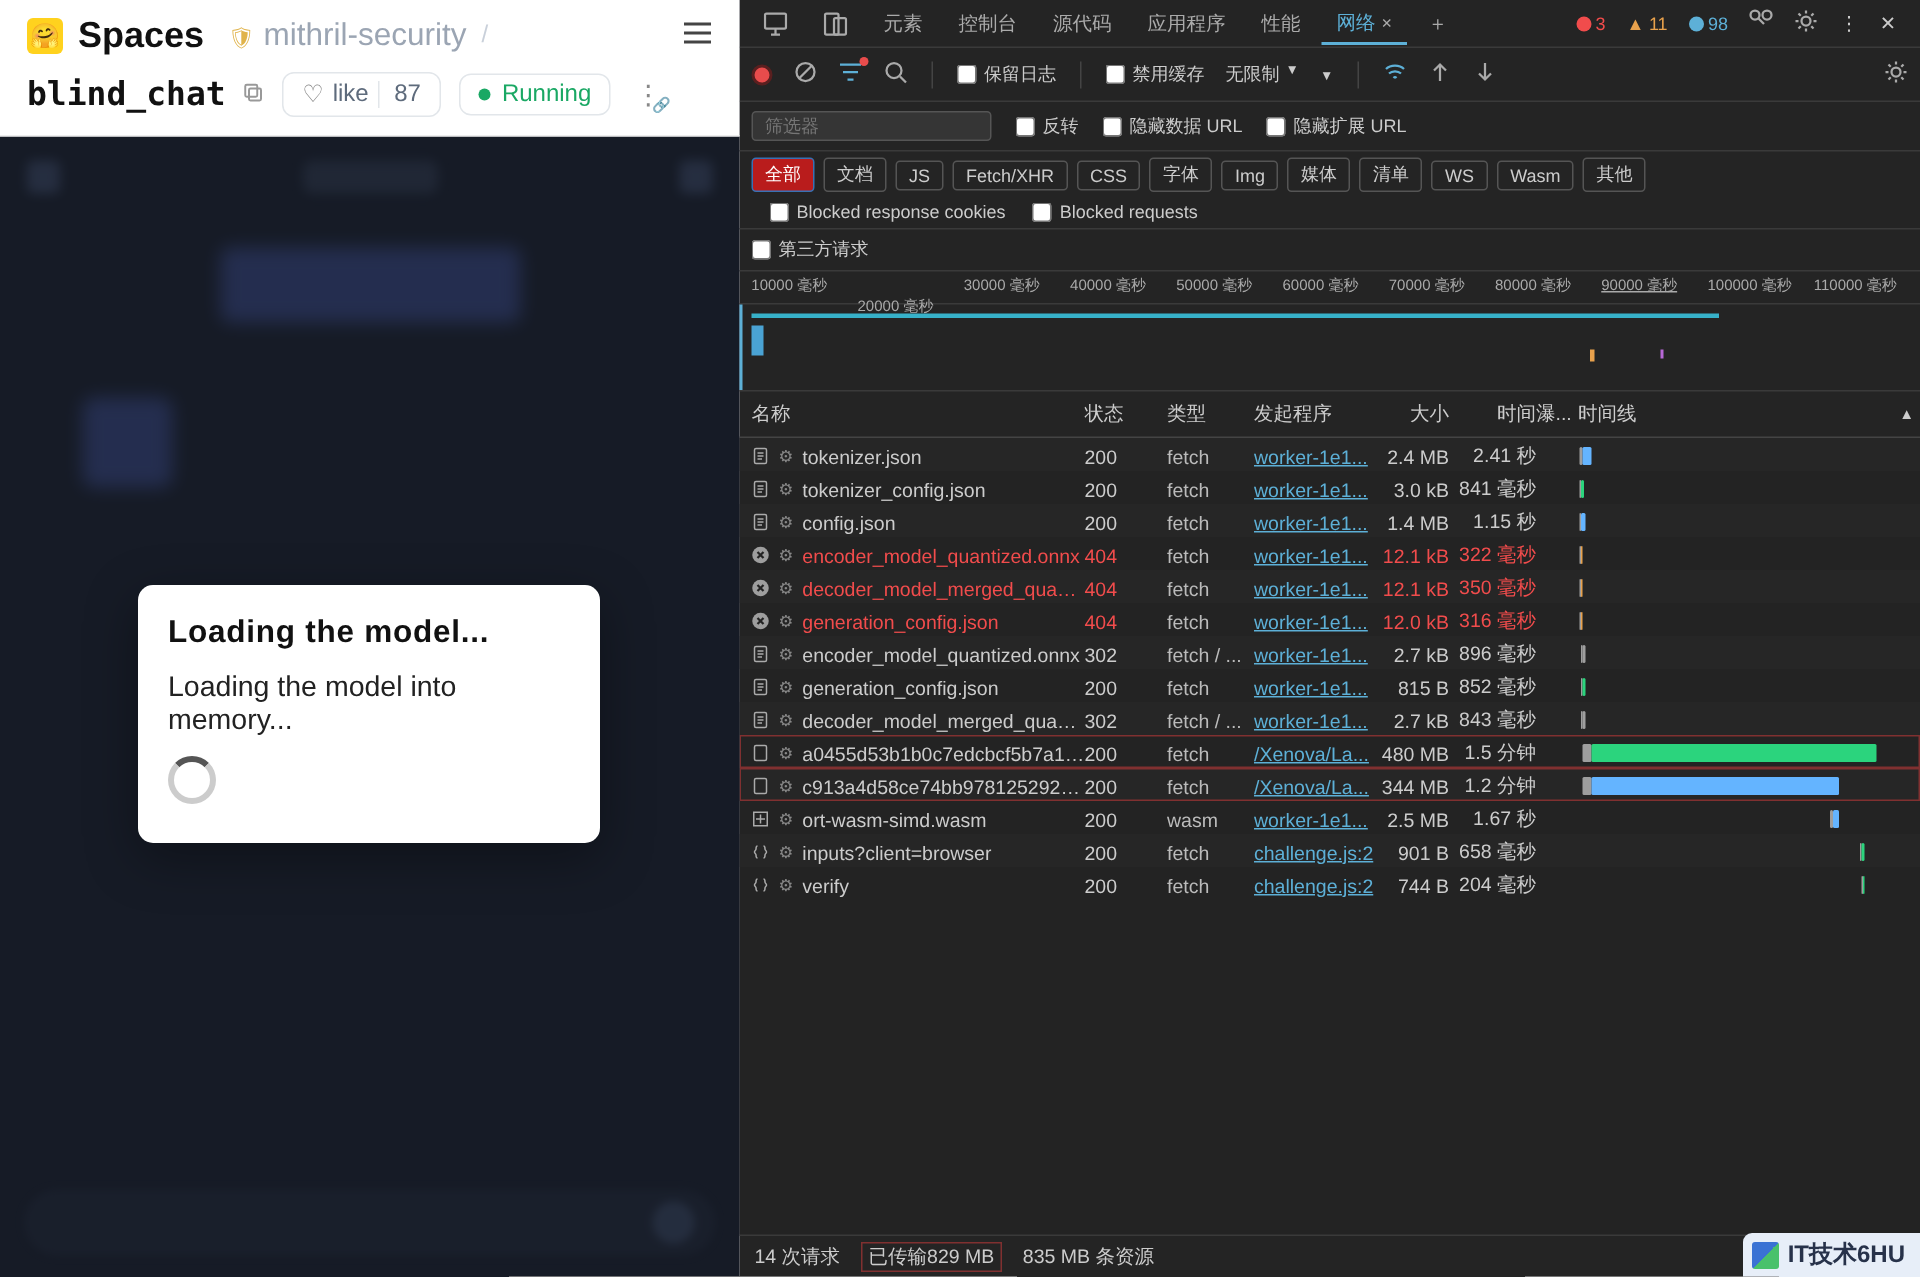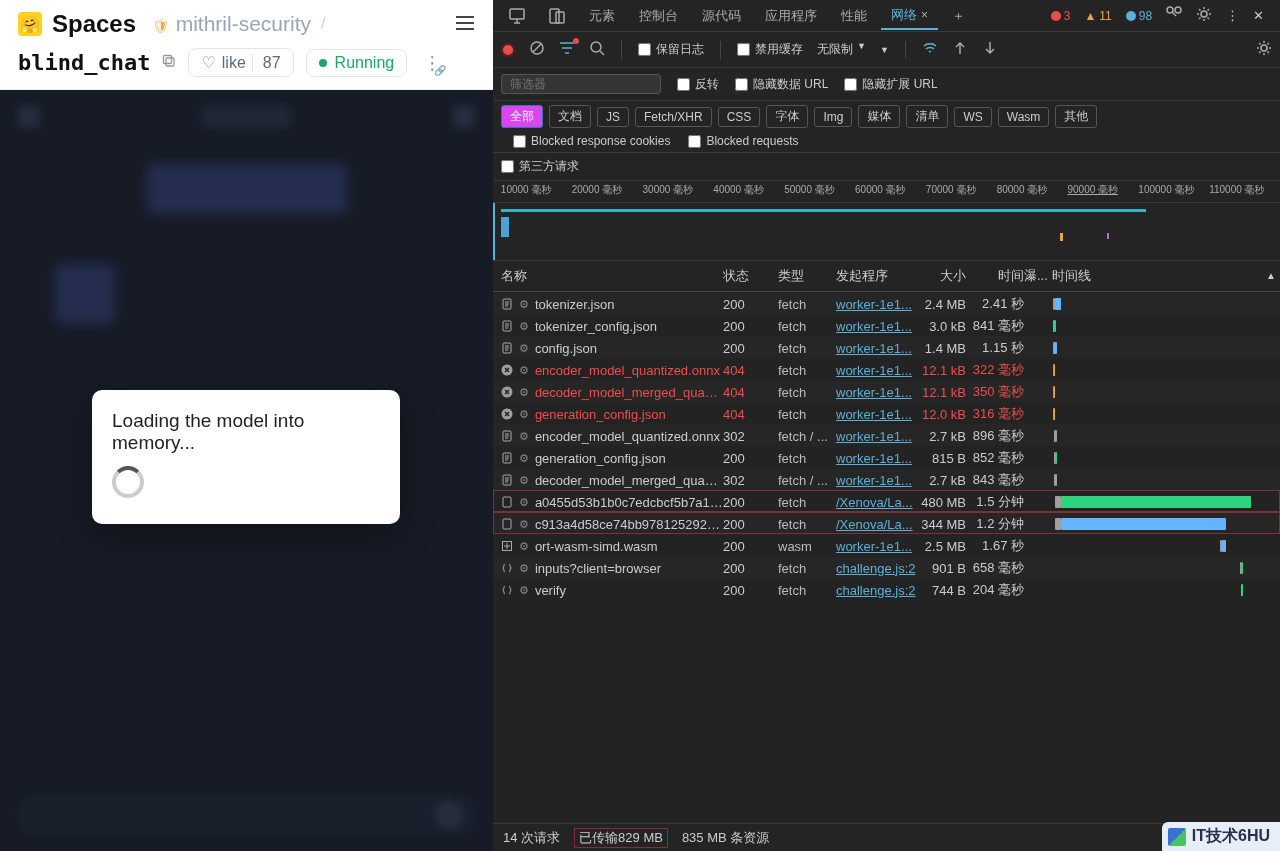--- a/index.html
+++ b/index.html
@@ -93,21 +93,21 @@
   flex-wrap:wrap; row-gap:6px;
 }
 .filter-input {
   background:#353535; border:1px solid #555; border-radius:3px; color:#aaa;
   padding:2px 8px; width:160px; height:20px; font-size:12px;
 }
 .chk { display:flex; align-items:center; gap:5px; color:#ccc;}
 .chk input{accent-color:#888;}
 .filter-row2 { display:flex; align-items:center; gap:6px; padding:4px 8px; border-bottom:1px solid #3a3a3a; flex-wrap:wrap;}
 .chip { padding:2px 8px; border:1px solid #555; border-radius:3px; color:#ccc; cursor:pointer; font-size:12px;}
-.chip.active { background:#d946ef; border-color:#3871b4; color:#fff;}
+.chip.active { background:#b91c1c; border-color:#3871b4; color:#fff;}
 .row3 { display:flex; align-items:center; gap:10px; padding:5px 8px; border-bottom:1px solid #3a3a3a;}
 
 .ruler { position:relative; height:22px; border-bottom:1px solid #3a3a3a;}
 .ruler .tick { position:absolute; top:2px; font-size:10px; color:#aaa; }
 .wave { position:relative; height:58px; border-bottom:1px solid #3a3a3a;}
 .wave-bar { position:absolute; top:6px; height:3px; background:#37b1c9;}
 .wave-line { position:absolute; left:0; top:0; width:2px; height:100%; background:#5db0d7;}
 .table-header { display:grid; grid-template-columns: 222px 55px 58px 80px 50px 58px 28px 1fr 18px;
   padding:6px 4px 6px 8px; color:#ccc; border-bottom:1px solid #444; font-size:13px;}
 .th { white-space:nowrap; overflow:hidden; }
@@ -177,20 +177,21 @@
 
   <div class="ghost-bar">
     <span style="width:22px;height:22px;background:#394560;border-radius:4px;"></span>
     <div class="ghost-pill"></div>
     <span style="width:22px;height:22px;background:#394560;border-radius:4px;"></span>
   </div>
   <div class="ghost-card"></div>
   <div class="ghost-avatar"></div>
 
   <div class="modal">
+    <div class="modal-title">Loading the model...</div>
     <div class="modal-body">Loading the model into memory...</div>
     <div class="spinner"></div>
   </div>
 
   <div style="position:absolute;bottom:14px;left:16px;right:16px;height:44px;background:#1f2634;border-radius:24px;filter:blur(3px);opacity:.4;display:flex;align-items:center;padding:0 14px;">
      <span style="flex:1"></span>
      <span style="width:28px;height:28px;background:#3b4963;border-radius:50%"></span>
   </div>
 </div>
 
@@ -326,21 +327,21 @@
     </div>
   <div class="row3">
     <label class="chk">
         <input type="checkbox" style="">
         <span>第三方请求</span>
       </label>
   </div>
 
   <div class="ruler" id="ruler">
       <div class="tick" style="left: 1%;">10000 毫秒</div>
-      <div class="tick" style="left: 10%;">20000 毫秒</div>
+      <div class="tick" style="left: 10%; margin-top: 14px;">20000 毫秒</div>
       <div class="tick" style="left: 19%;">30000 毫秒</div>
       <div class="tick" style="left: 28%;">40000 毫秒</div>
       <div class="tick" style="left: 37%;">50000 毫秒</div>
       <div class="tick" style="left: 46%;">60000 毫秒</div>
       <div class="tick" style="left: 55%;">70000 毫秒</div>
       <div class="tick" style="left: 64%;">80000 毫秒</div>
       <div class="tick" style="left: 73%; text-decoration: underline;">90000 毫秒</div>
       <div class="tick" style="left: 82%;">100000 毫秒</div>
       <div class="tick" style="left: 91%;">110000 毫秒</div>
     </div>

